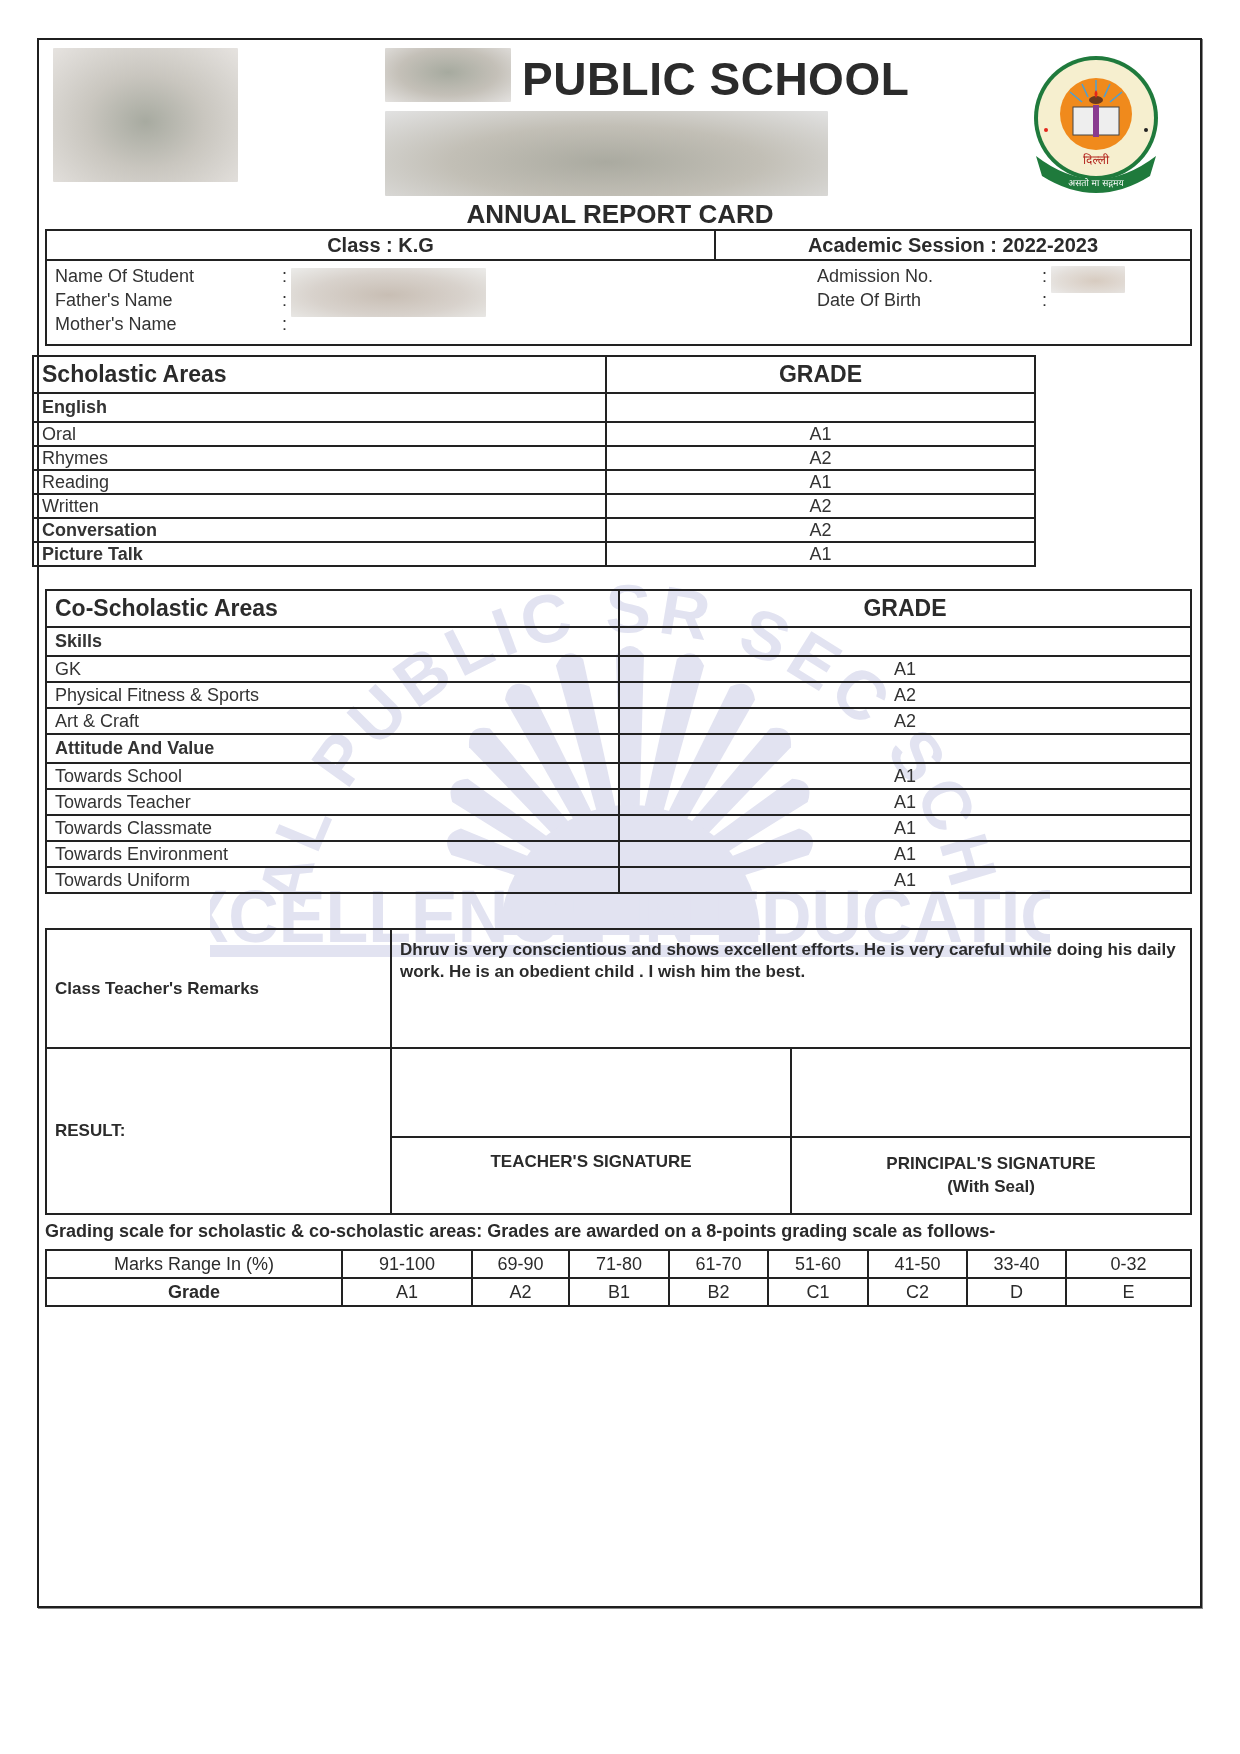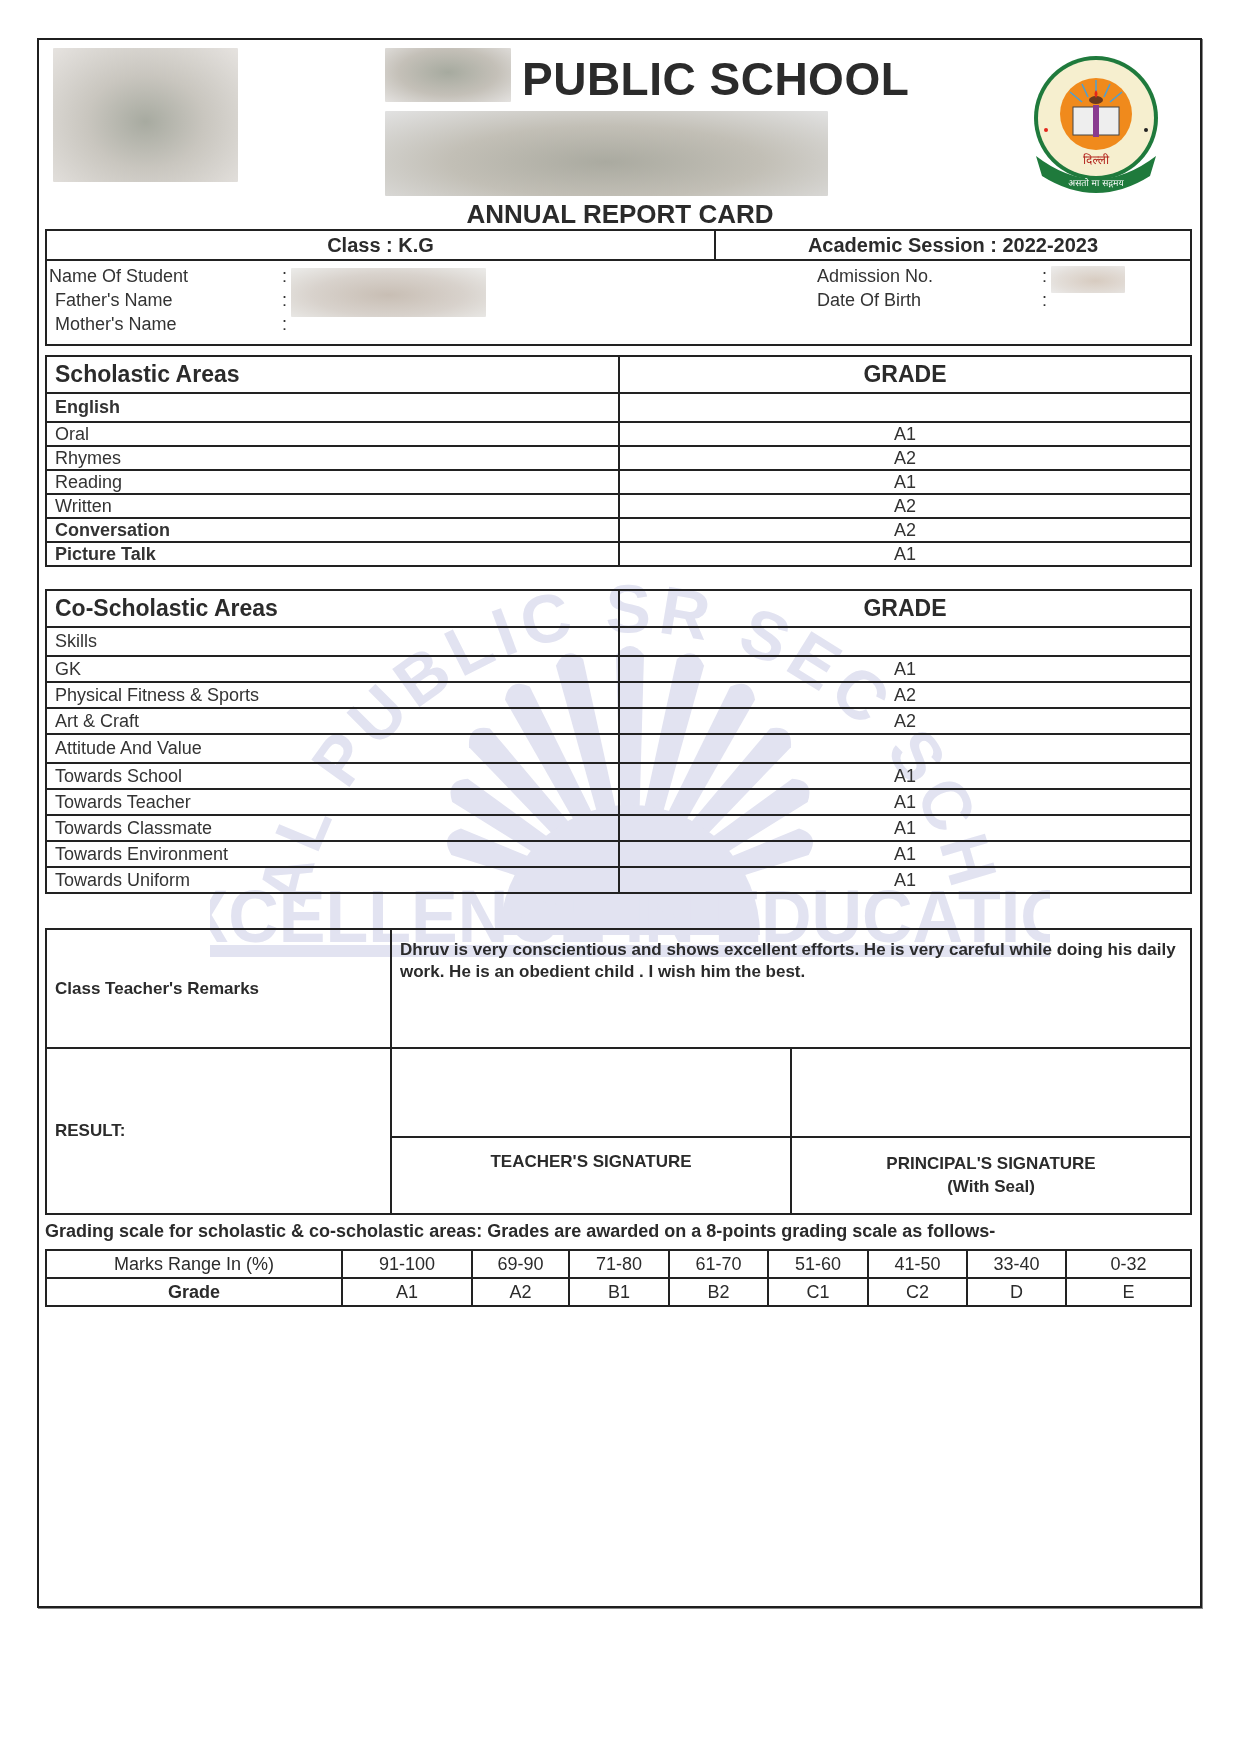--- a/index.html
+++ b/index.html
@@ -27,32 +27,32 @@
   table.grid { position: absolute; border-collapse: collapse; table-layout: fixed; }
   table.grid td { border: 2px solid #222; padding: 0 0 0 8px; vertical-align: middle; overflow: hidden; white-space: nowrap; }
   table.grid td.c { text-align: center; padding: 0; }
 
   .class-table { left: 45px; top: 229px; width: 1147px; }
   .class-table td { font-size: 20px; font-weight: bold; height: 30px; }
   .info-box { left: 45px; top: 259px; width: 1147px; height: 87px; border: 2px solid #222; border-top: none; }
   .info-label { font-size: 18px; color: #333; }
   .info-colon { font-size: 18px; color: #333; }
 
-  .sch-table { left: 45px; top: 355px; width: 1147px; }
+  .sch-table { left: 32px; top: 355px; width: 1004px; }
   .sch-table td { font-size: 18px; height: 24px; color: #333; }
   .sch-table tr.head td { height: 37px; font-size: 23px; font-weight: bold; color: #2b2b2b; }
   .sch-table tr.sub td { height: 29px; }
   .sch-table tr.sub td.l { font-weight: bold; }
   .sch-table tr td.bold { font-weight: bold; }
 
   .co-table { left: 45px; top: 589px; width: 1147px; }
   .co-table td { font-size: 18px; height: 26px; color: #333; }
   .co-table tr.head td { height: 37px; font-size: 23px; font-weight: bold; color: #2b2b2b; }
   .co-table tr.sub td { height: 29px; }
-  .co-table tr.sub td.l { font-weight: normal; margin-left: 9px; }
+  .co-table tr.sub td.l { font-weight: bold; margin-left: 9px; }
 
   .remarks-table { left: 45px; top: 928px; width: 1147px; }
   .remarks-table td { font-size: 17px; font-weight: bold; color: #2b2b2b; }
   .remarks-table td.remark-text { vertical-align: top; padding: 9px 8px 0 8px; white-space: normal; line-height: 22px; }
 
   .scale-note { left: 45px; top: 1221px; font-size: 18px; font-weight: bold; color: #2b2b2b; white-space: nowrap; }
   .scale-table { left: 45px; top: 1249px; width: 1147px; }
   .scale-table td { font-size: 18px; height: 28px; color: #2b2b2b; }
   .scale-table tr.r1 td { font-weight: normal; }
   .scale-table tr.r2 td { font-weight: normal; }
@@ -125,21 +125,21 @@
 
 <table class="grid class-table">
   <tbody>
       <tr>
     <td class="c" style="width:669px">Class : K.G</td>
     <td class="c">Academic Session : 2022-2023</td>
   </tr>
 </tbody>
   </table>
 <div class="abs info-box"></div>
-<div class="abs info-label" style="left:49px;top:266px">Name Of Student</div>
+<div class="abs info-label" style="left:55px;top:266px">Name Of Student</div>
 <div class="abs info-label" style="left:55px;top:290px">Father's Name</div>
 <div class="abs info-label" style="left:55px;top:314px">Mother's Name</div>
 <div class="abs info-colon" style="left:282px;top:266px">:</div>
 <div class="abs info-colon" style="left:282px;top:290px">:</div>
 <div class="abs info-colon" style="left:282px;top:314px">:</div>
 <div class="abs blur blur-name"></div>
 <div class="abs info-label" style="left:817px;top:266px">Admission No.</div>
 <div class="abs info-label" style="left:817px;top:290px">Date Of Birth</div>
 <div class="abs info-colon" style="left:1042px;top:266px">:</div>
 <div class="abs info-colon" style="left:1042px;top:290px">:</div>

